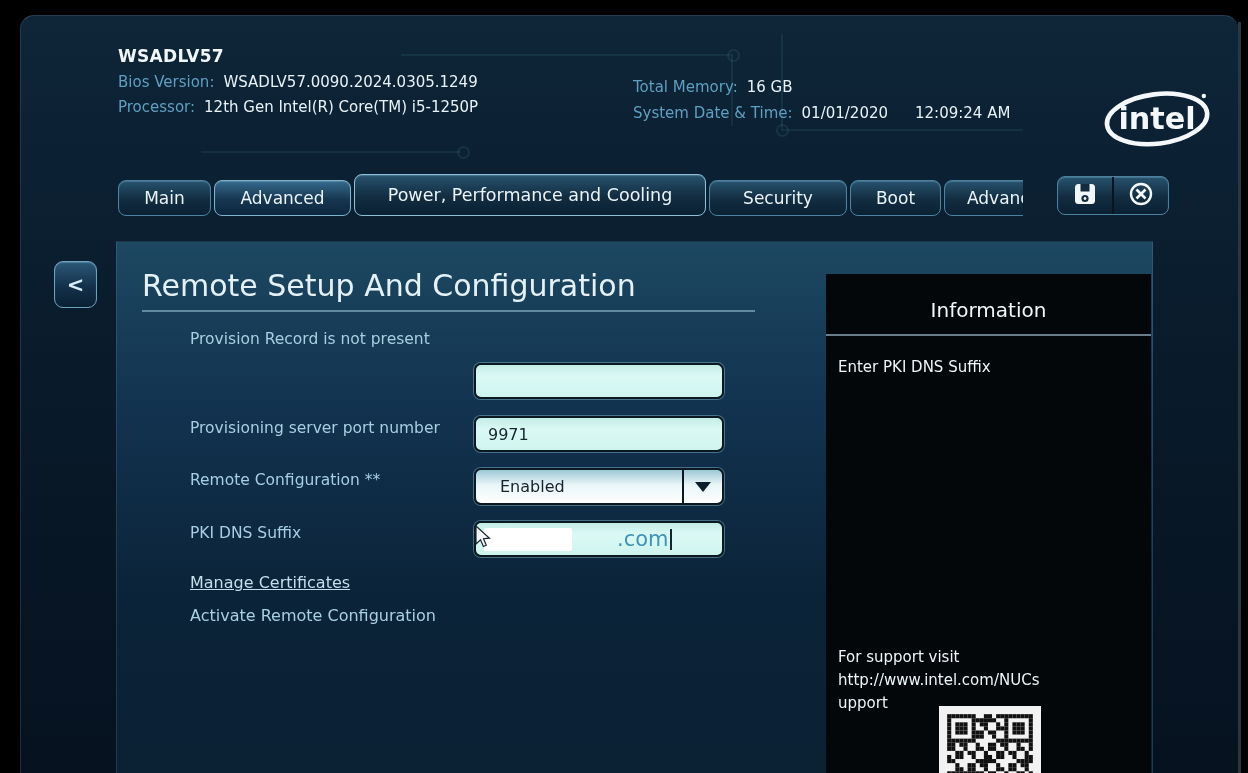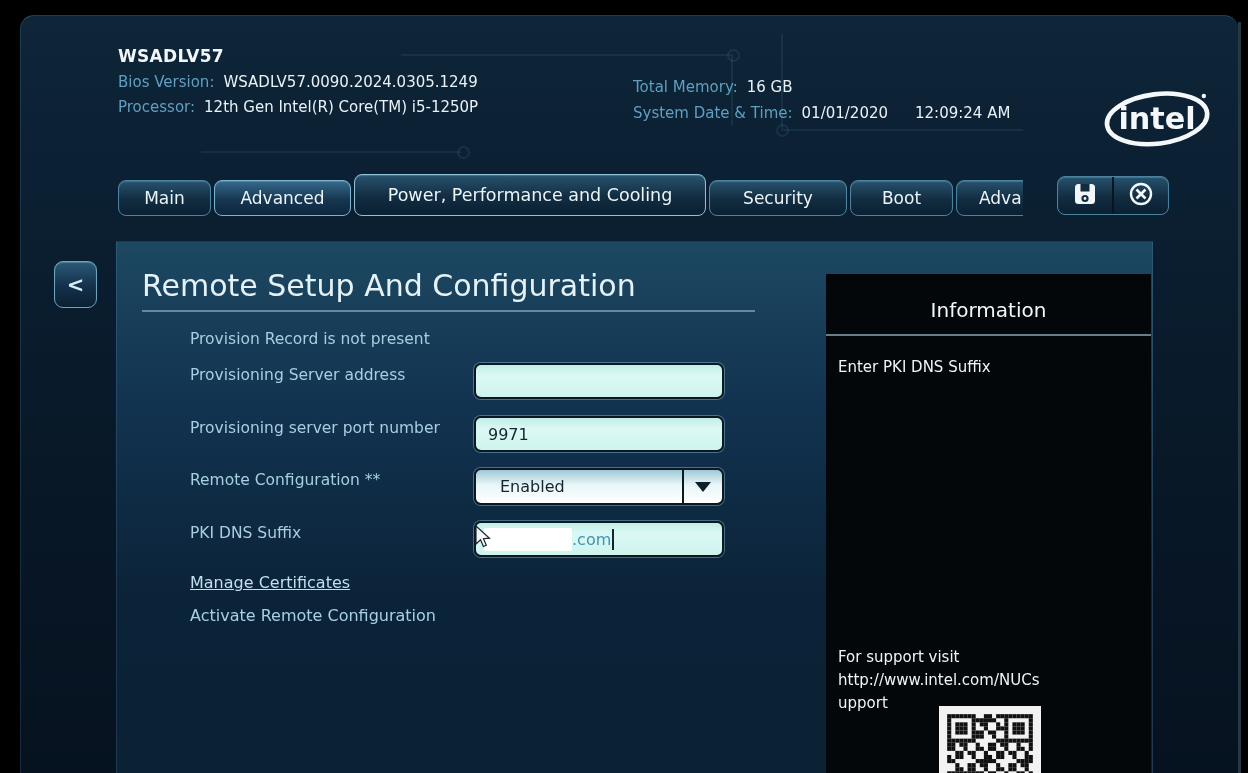--- a/index.html
+++ b/index.html
@@ -53,21 +53,21 @@
     background:linear-gradient(180deg,#27536e 0%,#122c40 55%,#0a2033 100%);
     border:1px solid #4c82a0;box-sizing:border-box;
     box-shadow:inset 0 1px 1px rgba(180,220,240,.25);
   }
   .tab.selected{
     background:linear-gradient(180deg,#356a8c 0%,#173650 55%,#0d2740 100%);
     border-color:#7fb2cc;
   }
   .tab.large{height:42px;border-color:#8fc0d8;font-size:17.5px;}
   .w-main{width:93px;} .w-adv{width:137px;} .w-power{width:352px;}
-  .w-sec{width:138px;} .w-boot{width:103px;} .w-adv2{width:130px;}
+  .w-sec{width:138px;} .w-boot{width:91px;} .w-adv2{width:130px;}
 
   .toolbar{
     position:absolute;left:1036px;top:160px;width:112px;height:39px;
     display:flex;border-radius:8px;border:1px solid #4c82a0;box-sizing:border-box;
     background:linear-gradient(180deg,#27536e 0%,#122c40 55%,#0a2033 100%);
     box-shadow:inset 0 1px 1px rgba(180,220,240,.25);
   }
   .tool-btn{flex:1;display:flex;align-items:center;justify-content:center;}
   .tool-btn + .tool-btn{border-left:2px solid #081520;}
 
@@ -95,21 +95,21 @@
   .bios-input{
     position:absolute;left:357px;width:250px;height:36px;box-sizing:border-box;
     border-radius:7px;border:2px solid #0b1822;
     background:linear-gradient(180deg,#c3ede7 0%,#dbf9f4 35%,#cef4ee 100%);
     box-shadow:0 0 0 1px rgba(140,195,215,.45);
     font-family:"DejaVu Sans","Liberation Sans",sans-serif;
     font-size:16px;color:#15262f;padding:0 12px;outline:none;
   }
   .in-1{top:121px;} .in-2{top:174px;} .in-4{top:279px;display:flex;align-items:center;padding:0 8px;}
   .redact{display:inline-block;width:88px;height:23px;background:#fff;border-radius:2px;}
-  .suffix-text{color:#3f93b4;font-size:16px;}
+  .suffix-text{color:#3f93b4;font-size:21px;margin-left:45px;}
   .caret{display:inline-block;width:2px;height:21px;background:#132530;margin-left:1px;}
 
   .bios-select{
     position:absolute;left:357px;top:226px;width:250px;height:37px;box-sizing:border-box;
     border-radius:7px;border:2px solid #0b1822;display:flex;
     background:linear-gradient(180deg,#9ec8d7 0%,#e9f6f8 45%,#ffffff 100%);
     box-shadow:0 0 0 1px rgba(140,195,215,.45);overflow:hidden;
   }
   .select-value{flex:1;display:flex;align-items:center;padding-left:24px;font-size:16px;color:#15232e;}
   .select-arrow{width:38px;border-left:2px solid #0b1822;display:flex;align-items:center;justify-content:center;}
@@ -225,21 +225,20 @@
 
   <div class="back-btn">
     <span>&lt;</span>
   </div>
 
   <div class="content-panel">
     <div class="content-title">Remote Setup And Configuration</div>
     <div class="content-divider"></div>
     <div class="status-text">Provision Record is not present</div>
 
-    <div class="field-label lab-1">Provisioning Server address</div>
     <input class="bios-input in-1" value="" style="">
 
     <div class="field-label lab-2">Provisioning server port number</div>
     <input class="bios-input in-2" value="9971" style="">
 
     <div class="field-label lab-3">Remote Configuration **</div>
     <div class="bios-select">
       <div class="select-value">Enabled</div>
       <div class="select-arrow">
         <div class="tri-down"></div>

